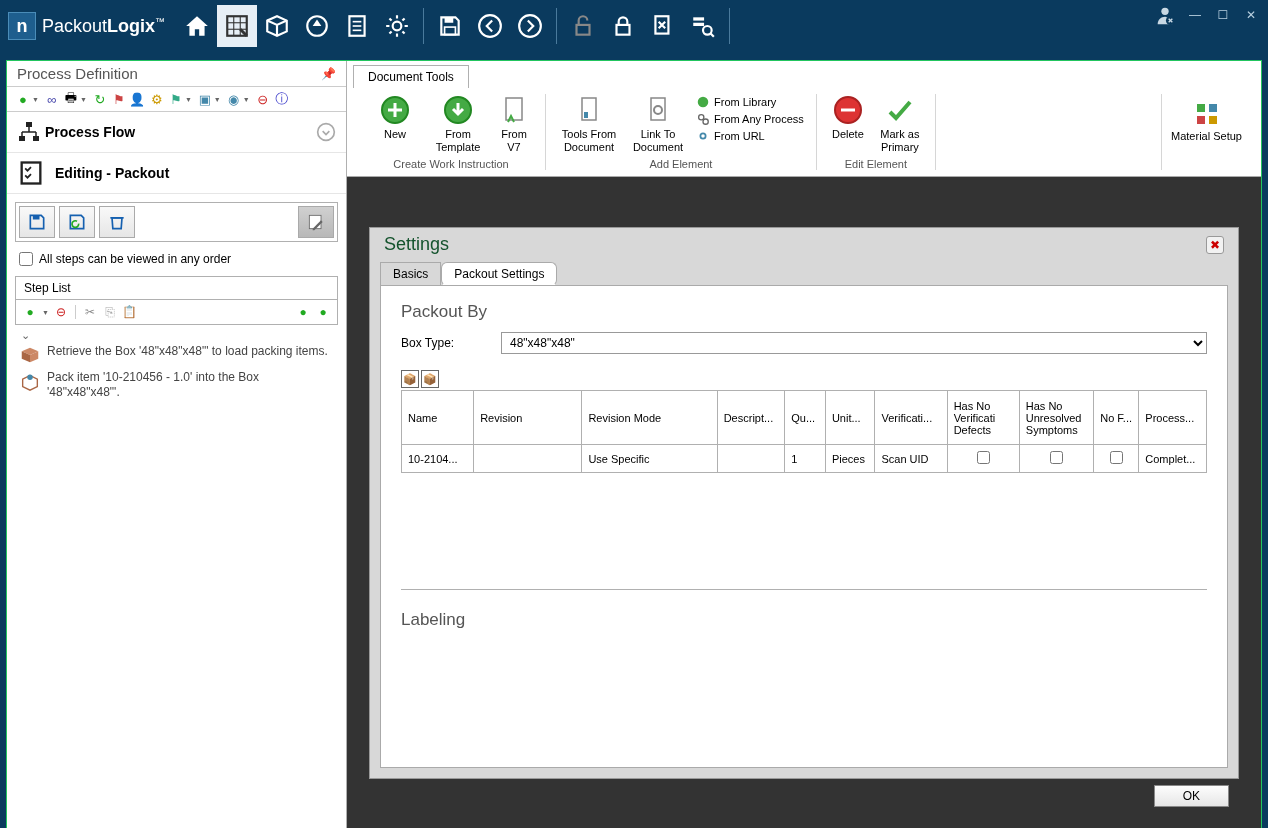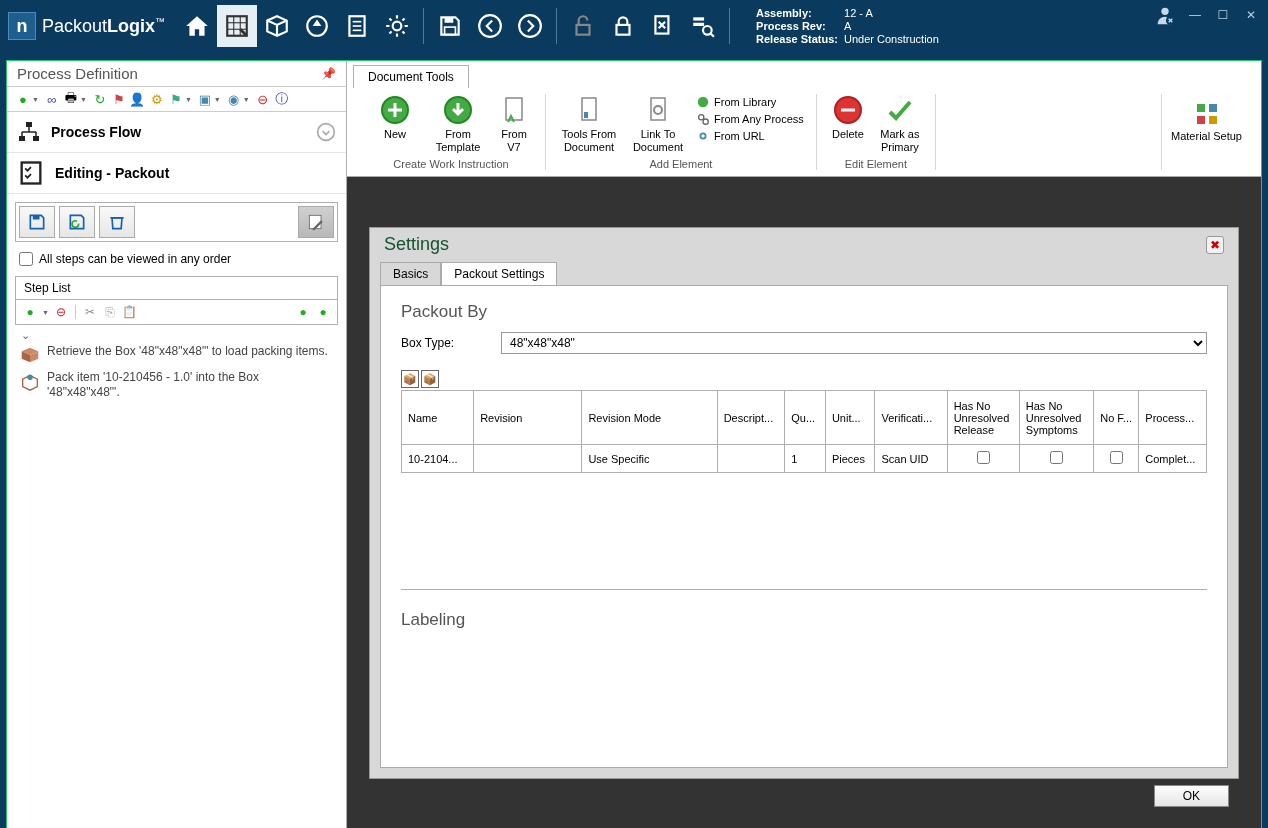--- a/index.html
+++ b/index.html
@@ -27,21 +27,21 @@
 .main-wrap { display: flex; background: #fff; margin: 8px 6px 6px 6px; height: calc(100% - 58px); border: 1px solid #22c55e; }
 .sidebar { width: 340px; background: #fff; display: flex; flex-direction: column; border-right: 1px solid #b0b0b0; }
 .content { flex: 1; display: flex; flex-direction: column; background: #333; }
 
 
 .side-header { padding: 4px 10px; font-size: 15px; color: #555; border-bottom: 1px solid #ccc; display: flex; align-items: center; justify-content: space-between; }
 .side-toolbar { padding: 4px 8px; display: flex; gap: 3px; align-items: center; border-bottom: 1px solid #ccc; }
 .side-toolbar .tbi { width: 16px; height: 16px; display: flex; align-items: center; justify-content: center; cursor: pointer; font-size: 13px; }
 .side-toolbar .dd { font-size: 7px; color: #666; margin-left: -2px; margin-right: 2px; }
 
-.process-flow { padding: 8px 10px; display: flex; align-items: center; gap: 10px; border-bottom: 1px solid #e6e6e6; }
+.process-flow { padding: 8px 10px; display: flex; align-items: center; gap: 4px; border-bottom: 1px solid #e6e6e6; }
 .process-flow svg { width: 24px; height: 24px; }
 .process-flow .label { font-weight: 600; font-size: 14px; flex: 1; }
 .process-flow .arrow { width: 20px; height: 20px; }
 
 .editing-row { padding: 6px 10px; display: flex; align-items: center; gap: 10px; border-bottom: 1px solid #e6e6e6; font-weight: 600; font-size: 14px; }
 .editing-row svg { width: 28px; height: 28px; }
 
 .edit-toolbar { margin: 8px 8px 0 8px; border: 1px solid #b0b0b0; padding: 3px; display: flex; gap: 4px; }
 .edit-toolbar .btn { width: 36px; height: 32px; border: 1px solid #aaa; background: linear-gradient(#f9f9f9, #e6e6e6); display: flex; align-items: center; justify-content: center; cursor: pointer; }
 .edit-toolbar .spacer { flex: 1; }
@@ -74,21 +74,21 @@
 
 
 .dark-area { flex: 1; background: #333; padding: 50px 22px 16px 22px; display: flex; flex-direction: column; position: relative; }
 
 .settings-panel { background: #d8d8d8; border: 1px solid #999; flex: 1; display: flex; flex-direction: column; }
 .settings-title-row { display: flex; align-items: center; justify-content: space-between; padding: 6px 14px 6px 14px; }
 .settings-title { font-size: 18px; color: #14532d; font-weight: 400; }
 .settings-close { width: 18px; height: 18px; border: 1px solid #999; display: flex; align-items: center; justify-content: center; cursor: pointer; font-size: 12px; color: #c00; background: #f2f2f2; border-radius: 3px; }
 .settings-tabs { display: flex; padding: 0 10px; }
 .settings-tab { padding: 4px 12px; border: 1px solid #aaa; font-size: 12px; cursor: pointer; background: #d8d8d8; position: relative; top: 1px; }
-.settings-tab.active { background: #fff; border-bottom-color: #fff; }
+.settings-tab.active { background: #fff; border-bottom-color: #fff; border-radius: 6px; }
 .settings-body { background: #fff; border: 1px solid #aaa; margin: 0 10px 10px 10px; flex: 1; padding: 16px 20px; overflow-y: auto; position: relative; }
 .settings-body::-webkit-scrollbar { width: 16px; }
 .settings-body::-webkit-scrollbar-track { background: #f0f0f0; }
 .settings-body::-webkit-scrollbar-thumb { background: #c0c0c0; }
 
 .section-label { font-size: 17px; color: #555; font-weight: 400; margin-bottom: 10px; }
 .form-row { display: flex; align-items: center; margin-bottom: 16px; }
 .form-row .label { width: 100px; font-size: 12px; }
 .form-row select { flex: 1; padding: 2px 4px; font-size: 12px; border: 1px solid #999; background: #fff; }
 
@@ -199,34 +199,20 @@
       </div>
     <div class="tb-btn">
         <svg viewBox="0 0 24 24">
           <circle cx="16" cy="16" r="4" fill="none" stroke="#fff" stroke-width="2"></circle>
           <line x1="19" y1="19" x2="22" y2="22" stroke="#fff" stroke-width="2"></line>
           <rect x="3" y="4" width="10" height="3" fill="#fff"></rect>
           <rect x="3" y="9" width="10" height="3" fill="#fff"></rect>
         </svg>
       </div>
     <div class="tb-sep"></div>
-  </div>
-  <div class="topbar-meta">
-    <div class="row">
-        <span class="label">Assembly:</span>
-        <span>12 - A</span>
-      </div>
-    <div class="row">
-        <span class="label">Process Rev:</span>
-        <span>A</span>
-      </div>
-    <div class="row">
-        <span class="label">Release Status:</span>
-        <span>Under Construction</span>
-      </div>
   </div>
   <div class="topbar-right">
     <svg width="22" height="22" viewBox="0 0 24 24" fill="#c8d8e4">
         <circle cx="12" cy="8" r="4"></circle>
         <path d="M4 22c0-5 4-8 8-8s8 3 8 8z"></path>
         <circle cx="18" cy="18" r="5" fill="#0a3a5e"></circle>
         <path d="M16 16l4 4M20 16l-4 4" stroke="#c8d8e4" stroke-width="1.5"></path>
       </svg>
     <div class="win-btn">—</div>
     <div class="win-btn">☐</div>
@@ -487,21 +473,21 @@
                 </colgroup>
               <thead>
                   <tr>
                 <th>Name</th>
                 <th>Revision</th>
                 <th>Revision Mode</th>
                 <th>Descript...</th>
                 <th>Qu...</th>
                 <th>Unit...</th>
                 <th>Verificati...</th>
-                <th>Has No Unresolved Release</th>
+                <th>Has No Verificati Defects</th>
                 <th>Has No Unresolved Symptoms</th>
                 <th>No F...</th>
                 <th>Process...</th>
               </tr>
                 </thead>
               <tbody>
                   <tr>
                 <td>10-2104...</td>
                 <td></td>
                 <td>Use Specific</td>

